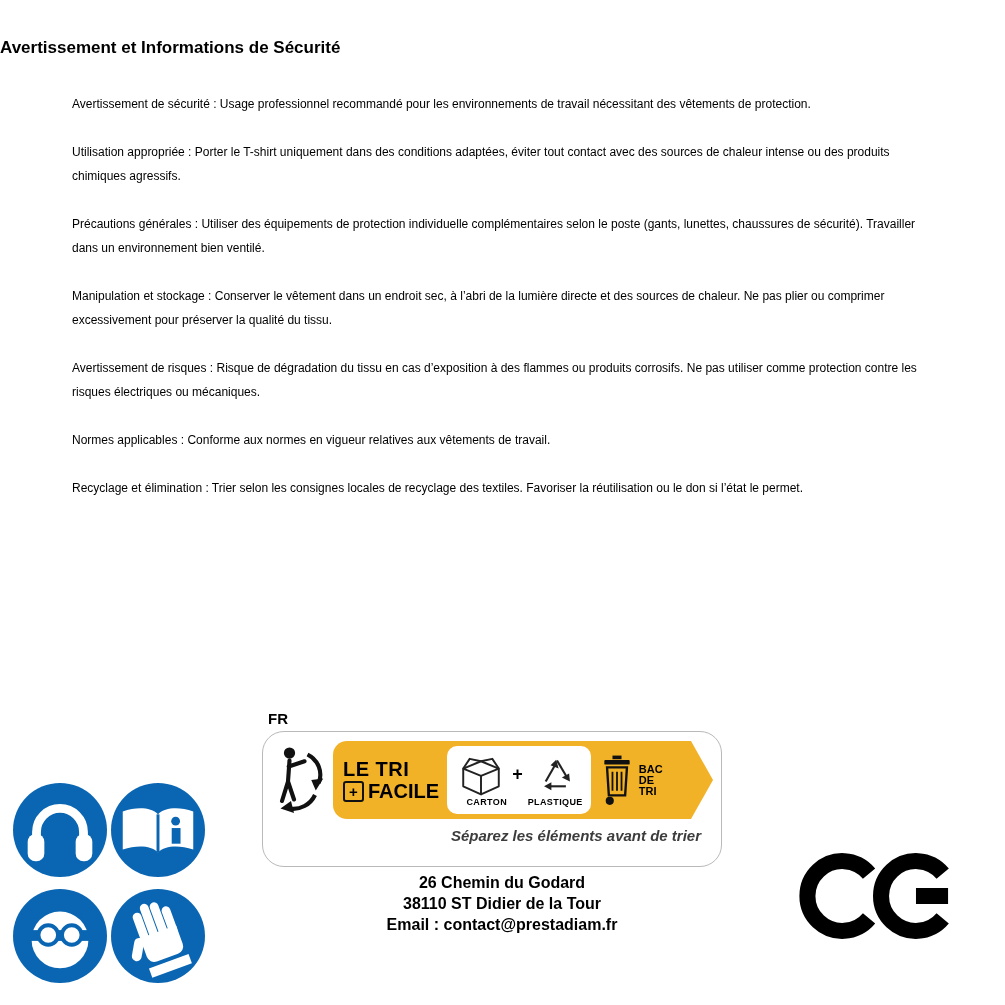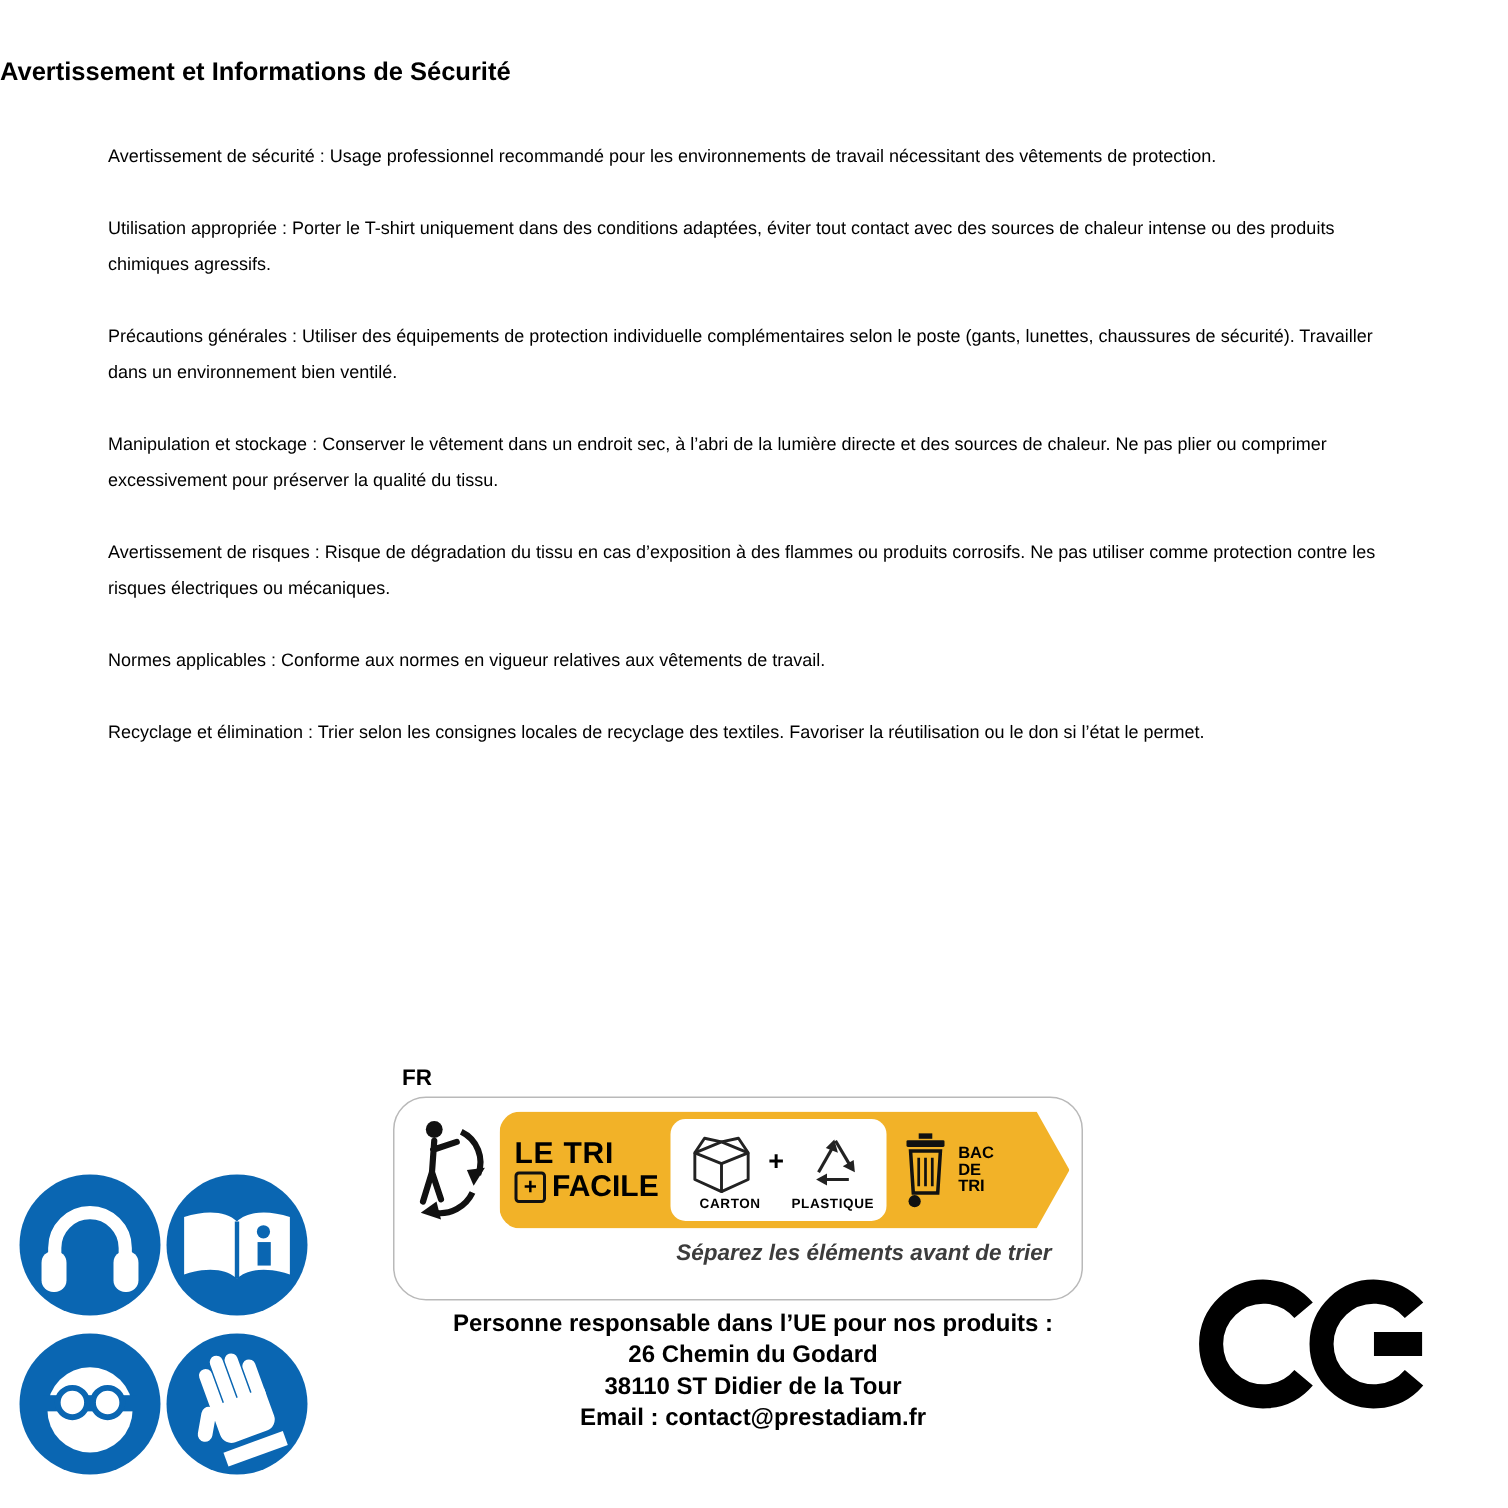--- a/index.html
+++ b/index.html
@@ -199,21 +199,20 @@
           <rect x="60" y="22" width="9" height="30" rx="4.5"></rect>
           <path d="M30 44 H69 V64 a8 8 0 0 1 -8 8 H38 a8 8 0 0 1 -8 -8 Z"></path>
           <rect x="19" y="42" width="10" height="24" rx="5" transform="rotate(30 24 54)"></rect>
           <rect x="28" y="76" width="43" height="10"></rect>
         </g>
       </svg>
     </div>
   </div>
 
   <div class="address">
-    <div>Personne responsable dans l’UE pour nos produits :</div>
     <div>26 Chemin du Godard</div>
     <div>38110 ST Didier de la Tour</div>
     <div>Email : contact@prestadiam.fr</div>
   </div>
 
   <div class="ce">
     <svg viewBox="0 0 178 96">
       <g stroke="#000" stroke-width="17" fill="none">
         <path d="M75.3 24.2 A37 37 0 1 0 75.3 71.8"></path>
         <path d="M153.3 24.2 A37 37 0 1 0 153.3 71.8"></path>

